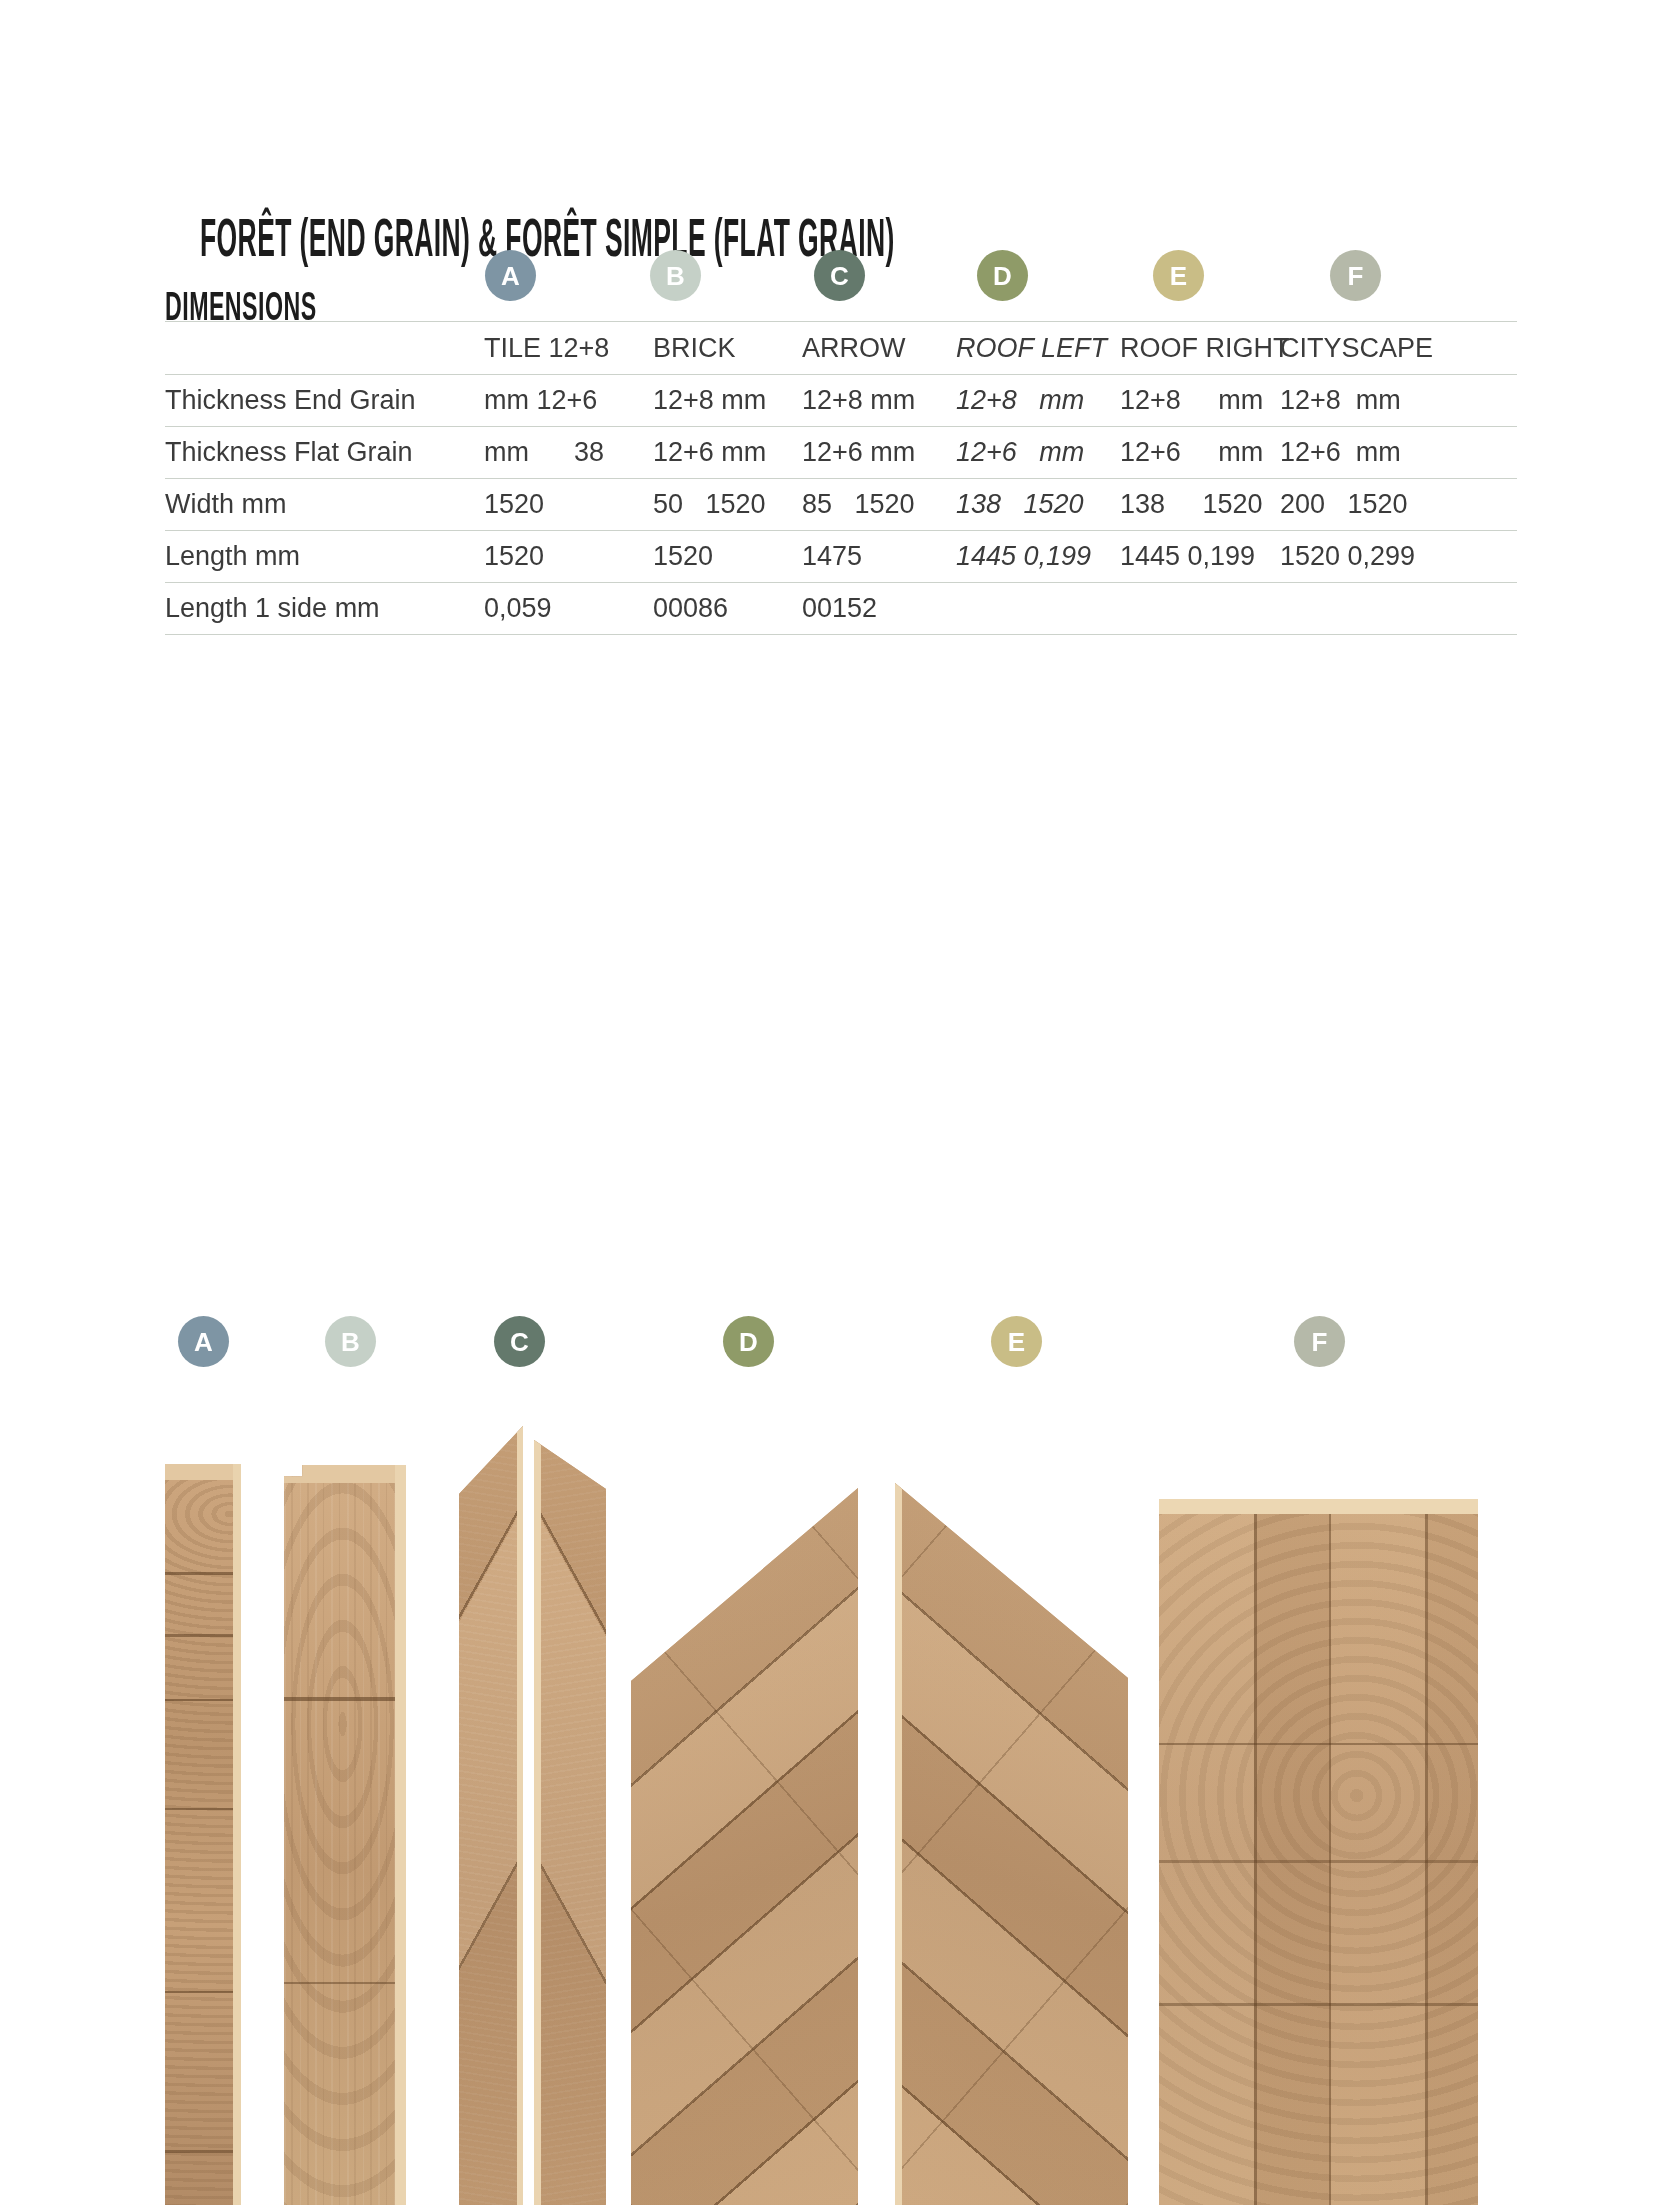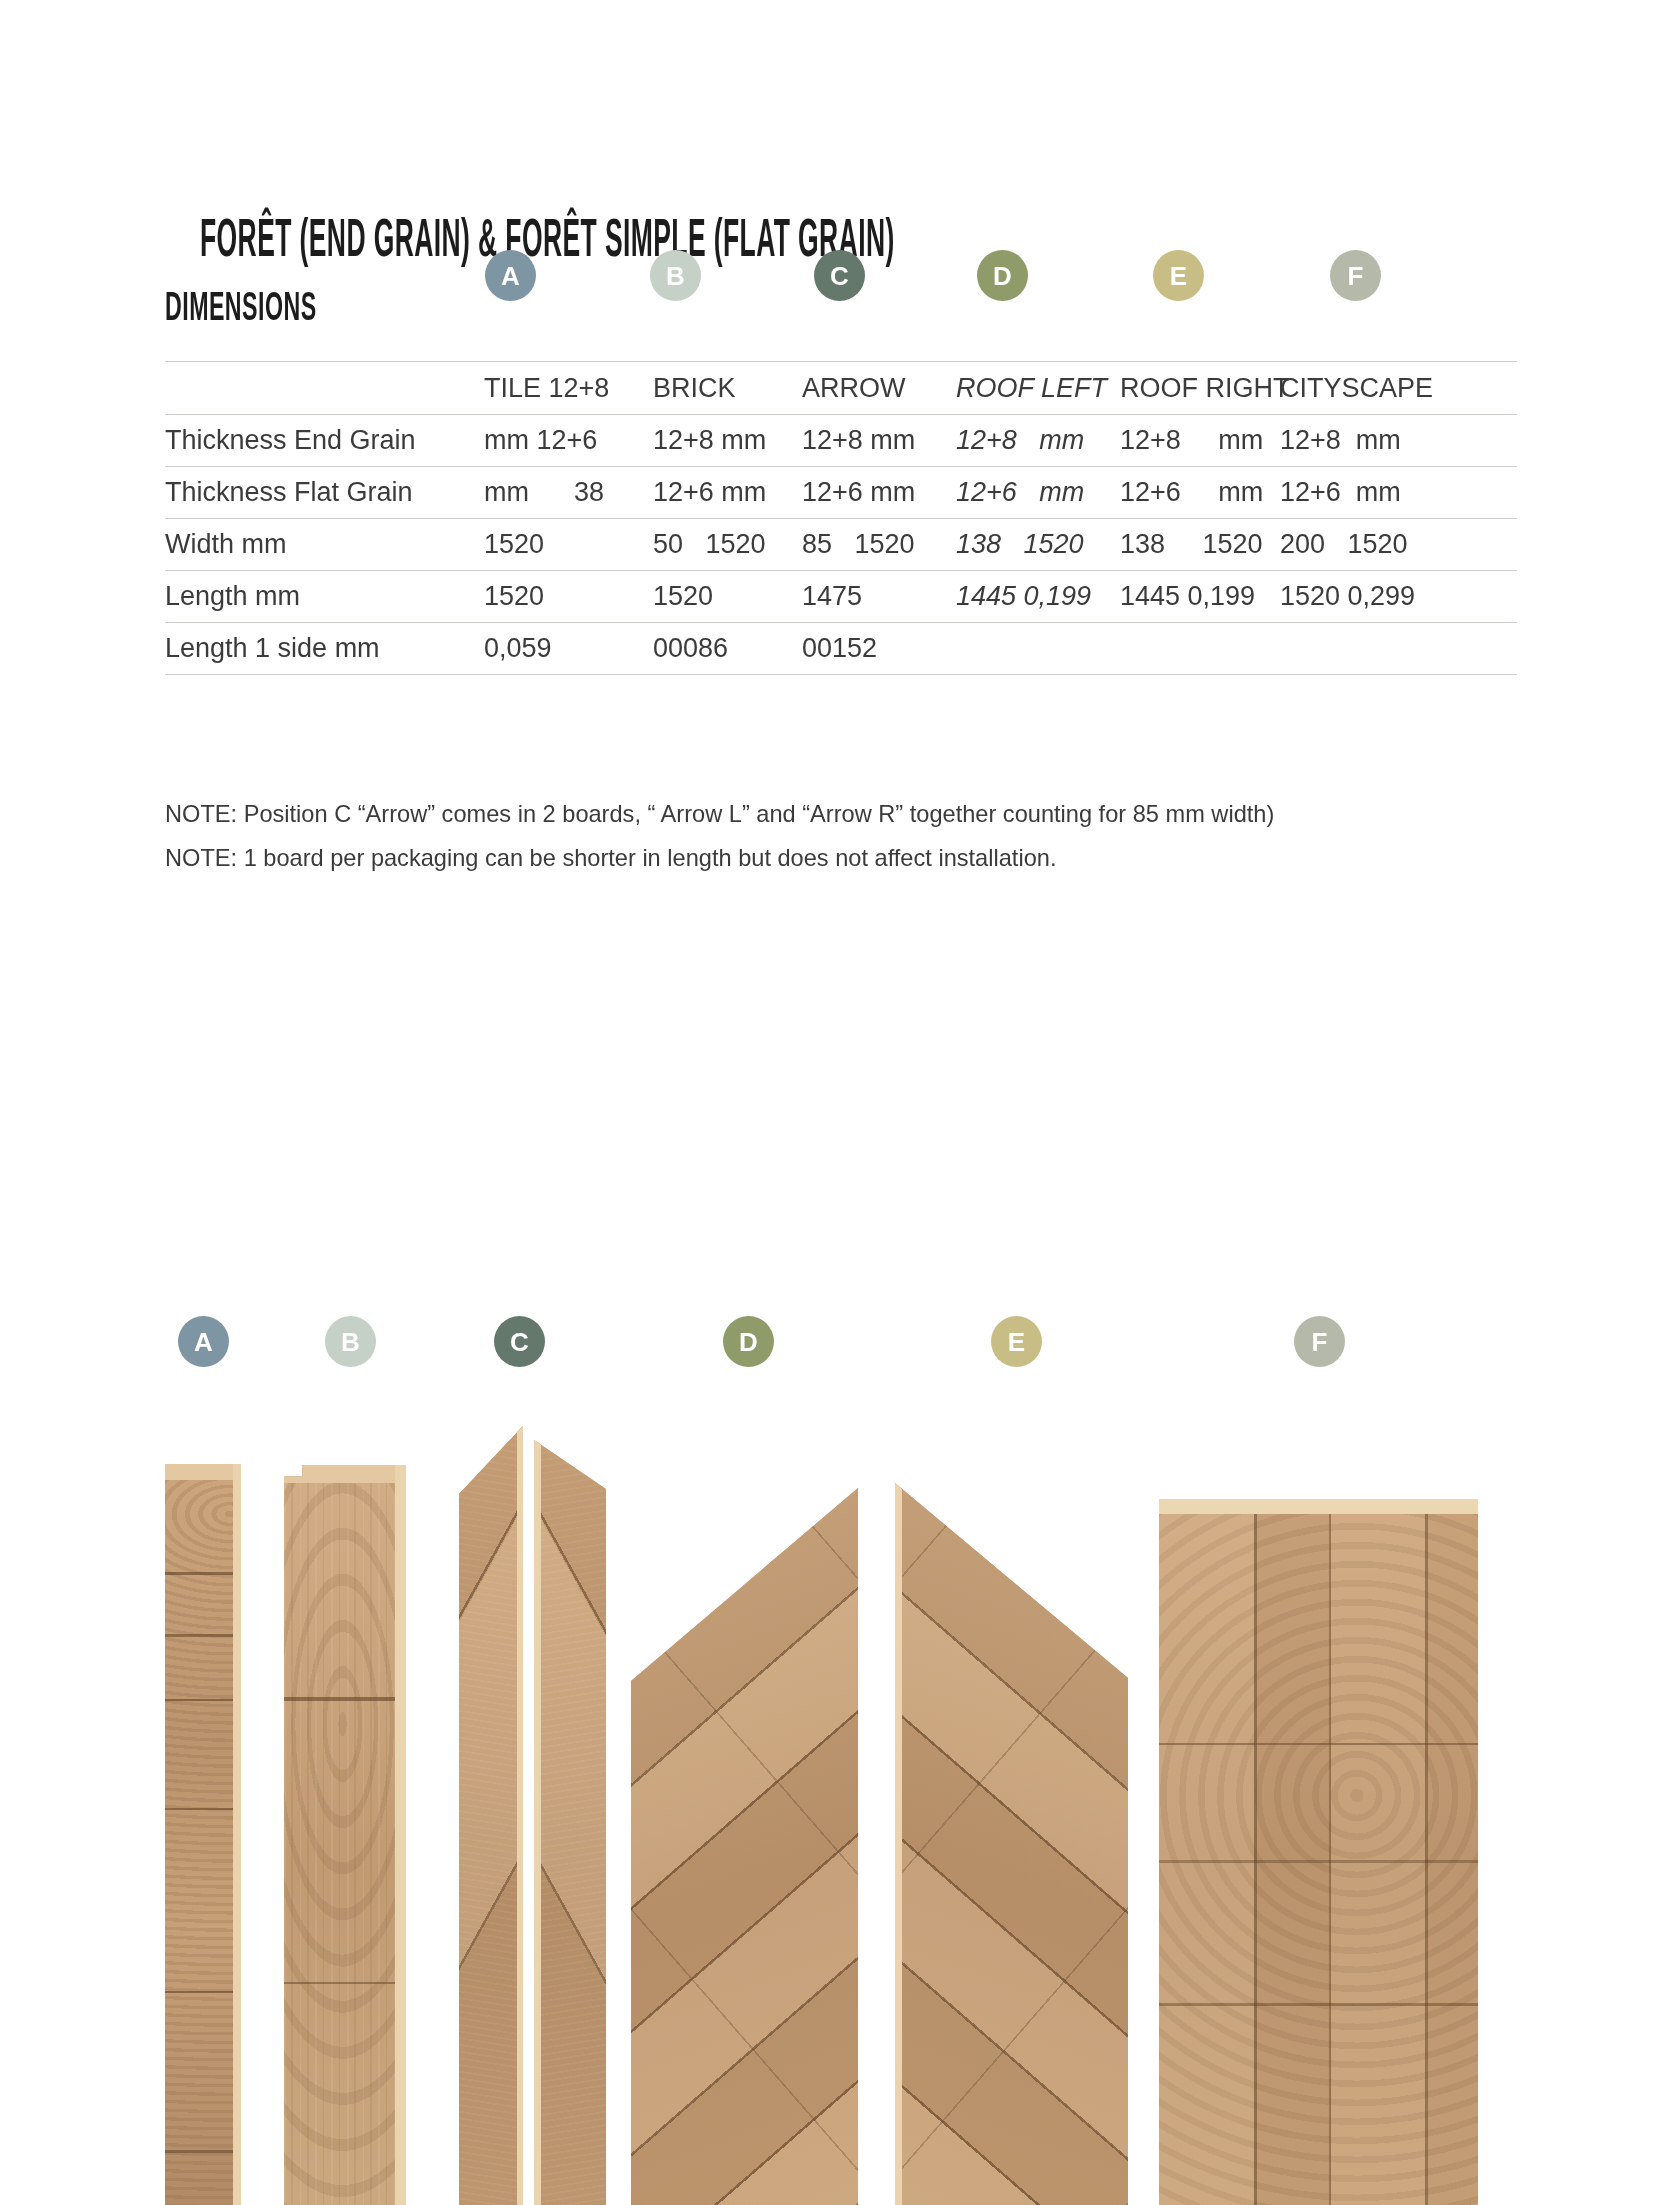--- a/index.html
+++ b/index.html
@@ -55,21 +55,21 @@
     left:165px; top:321px;
     width:1352px;
     border-bottom:1.7px solid #ccd2cb;
   }
   .trow{
     display:flex;
     align-items:center;
     border-top:1.7px solid #ccd2cb;
     height:51px;
   }
-  .trow.header{height:52px;margin-top:40px;}
+  .trow.header{height:52px;}
   .tcell{
     white-space:pre;
     font-size:27px;
     color:#3b3b3b;
     overflow:visible;
     flex:0 0 auto;
   }
   .tcell:nth-child(1){width:319px;}
   .tcell:nth-child(2){width:169px;}
   .tcell:nth-child(3){width:149px;}
@@ -267,24 +267,20 @@
         <div class="tcell">Length 1 side mm</div>
         <div class="tcell">0,059</div>
         <div class="tcell">00086</div>
         <div class="tcell">00152</div>
         <div class="tcell"></div>
         <div class="tcell"></div>
         <div class="tcell"></div>
       </div>
     </div>
 
-  <div class="notes">
-    <div>NOTE: Position C “Arrow” comes in 2 boards, “ Arrow L” and “Arrow R” together counting for 85 mm width)</div>
-    <div>NOTE: 1 board per packaging can be shorter in length but does not affect installation.</div>
-  </div>
 
   <div id="badges-bottom">
       <span class="circle" style="left: 178px; top: 1316px; background: rgb(126, 149, 164);">A</span>
       <span class="circle" style="left: 325px; top: 1316px; background: rgb(197, 208, 199);">B</span>
       <span class="circle" style="left: 494px; top: 1316px; background: rgb(100, 121, 108);">C</span>
       <span class="circle" style="left: 723px; top: 1316px; background: rgb(143, 155, 104);">D</span>
       <span class="circle" style="left: 991px; top: 1316px; background: rgb(201, 189, 134);">E</span>
       <span class="circle" style="left: 1294px; top: 1316px; background: rgb(181, 185, 169);">F</span>
     </div>
 

